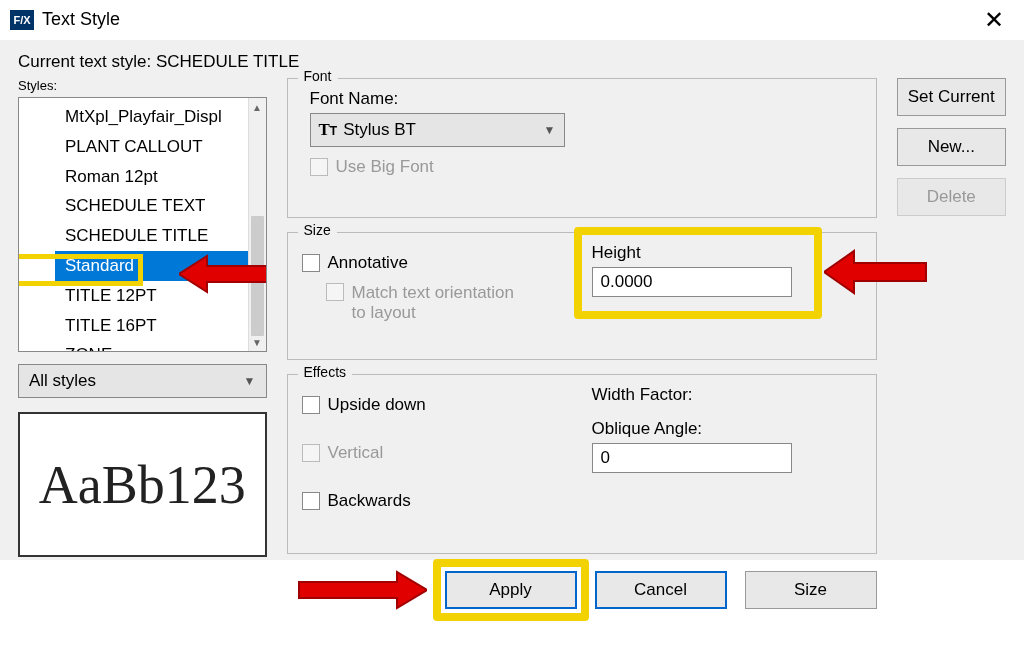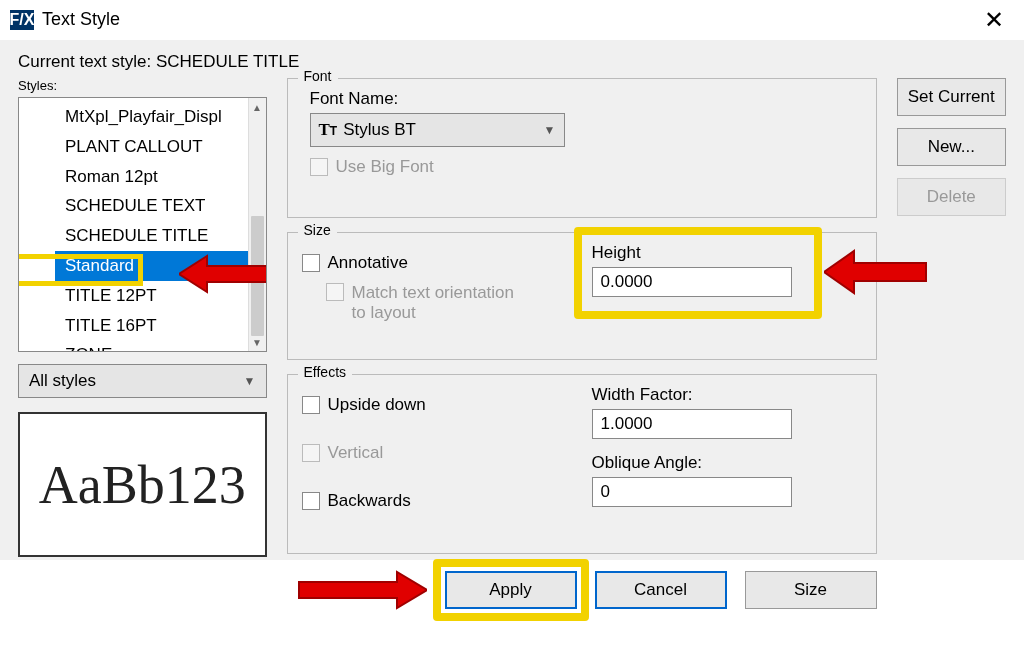--- a/index.html
+++ b/index.html
@@ -1,18 +1,18 @@
 <!DOCTYPE html>
 <html><head>
 <meta charset="utf-8">
 <style>
   * { box-sizing: border-box; font-family: "Segoe UI", Arial, sans-serif; }
   body { margin: 0; background: #fff; width: 1024px; height: 653px; overflow: hidden; }
   .titlebar { height: 40px; display: flex; align-items: center; padding: 0 10px; border-bottom: 1px solid transparent; }
-  .fx-icon { width: 24px; height: 20px; background: #003366; color: #fff; font-size: 16px; font-weight: bold; display: inline-flex; align-items: center; justify-content: center; margin-right: 8px; }
+  .fx-icon { width: 24px; height: 20px; background: #003366; color: #fff; font-size: 11px; font-weight: bold; display: inline-flex; align-items: center; justify-content: center; margin-right: 8px; }
   .title-text { font-size: 18px; }
   .close-x { margin-left: auto; font-size: 24px; font-weight: 300; cursor: pointer; padding: 0 10px; }
   .body { background: #f0f0f0; padding: 12px 18px 20px 18px; height: 520px; }
   .current-line { font-size: 17px; margin-bottom: 6px; }
   .columns { display: flex; gap: 20px; }
   .left-col { width: 295px; }
   .mid-col { flex: 1; }
   .right-col { width: 130px; display: flex; flex-direction: column; gap: 12px; }
   .styles-label { font-size: 13px; margin-bottom: 4px; }
   .listbox { background: #fff; border: 1px solid #888; height: 255px; position: relative; overflow: hidden; padding-left: 36px; }
@@ -158,21 +158,20 @@
               <span class="cb disabled"></span>
               <span>Vertical</span>
             </div>
             <div class="checkbox-row" style="margin-top:28px;">
               <span class="cb"></span>
               <span>Backwards</span>
             </div>
           </div>
           <div>
             <span class="field-label">Width Factor:</span>
-            <input class="text-input" value="1.0000" style="">
             <span class="field-label" style="margin-top:14px;">Oblique Angle:</span>
             <input class="text-input" value="0" style="">
           </div>
         </div>
       </div>
 
       <div class="bottom-buttons">
         <div class="arrow" style="position:relative;">
           <svg width="140" height="44">
               <polygon points="140,22 110,4 110,14 12,14 12,30 110,30 110,40" fill="#e00000" stroke="#a00000" stroke-width="2"></polygon>

